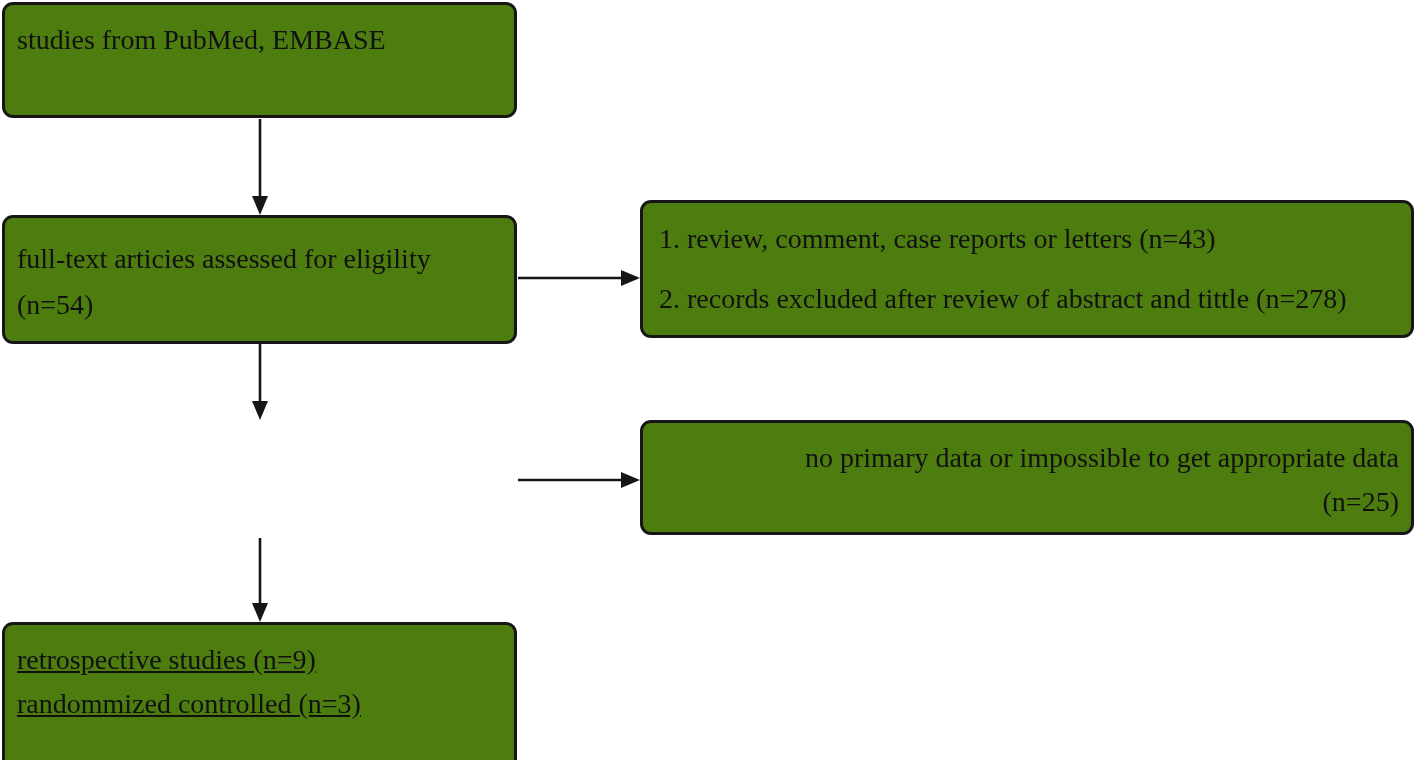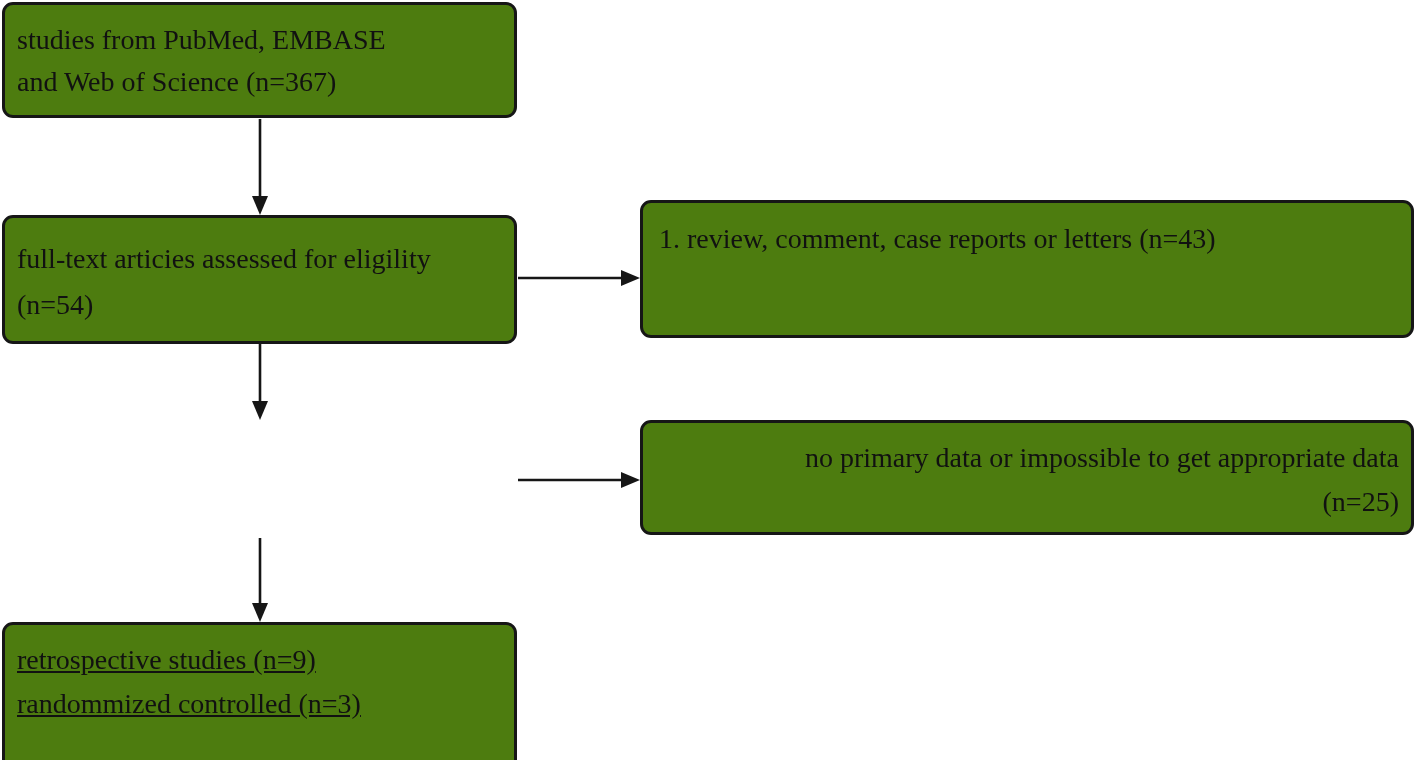--- a/index.html
+++ b/index.html
@@ -78,30 +78,30 @@
     </g>
 
     <g>
       <line x1="260" y1="538" x2="260" y2="606" stroke="#161616" stroke-width="2.6"></line>
       <polygon points="260,622 252,603 268,603" fill="#161616"></polygon>
     </g>
   </svg>
 
   <div class="flow-box box-identification">
     <div class="line">studies from PubMed, EMBASE</div>
-    <div class="line">and Web of Science (n=367)</div>
   </div>
 
   <div class="flow-box box-fulltext">
     <div class="line">full-text articies assessed for eligility</div>
     <div class="line">(n=54)</div>
   </div>
 
   <div class="flow-box box-excluded-1">
     <div class="line">1. review, comment, case reports or letters (n=43)</div>
+    <div class="line">2. records excluded after review of abstract and tittle (n=278)</div>
   </div>
 
 
   <div class="flow-box box-excluded-2">
     <div class="line">no primary data or impossible to get appropriate data</div>
     <div class="line">(n=25)</div>
   </div>
 
   <div class="flow-box box-included">
     <div class="line">retrospective studies (n=9)</div>

